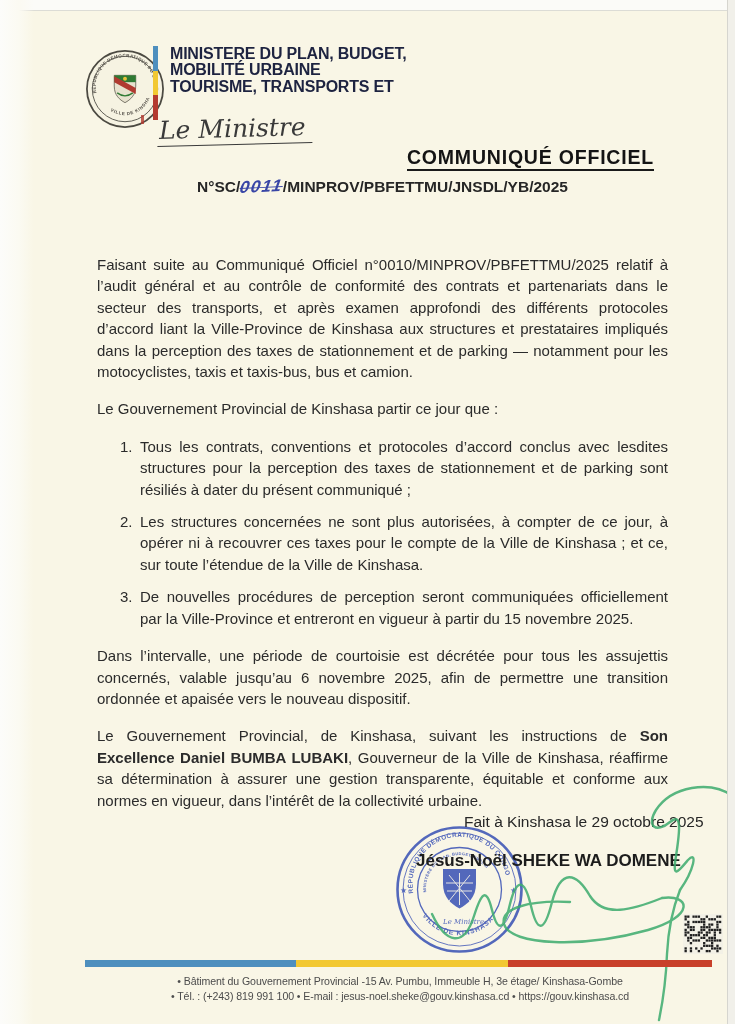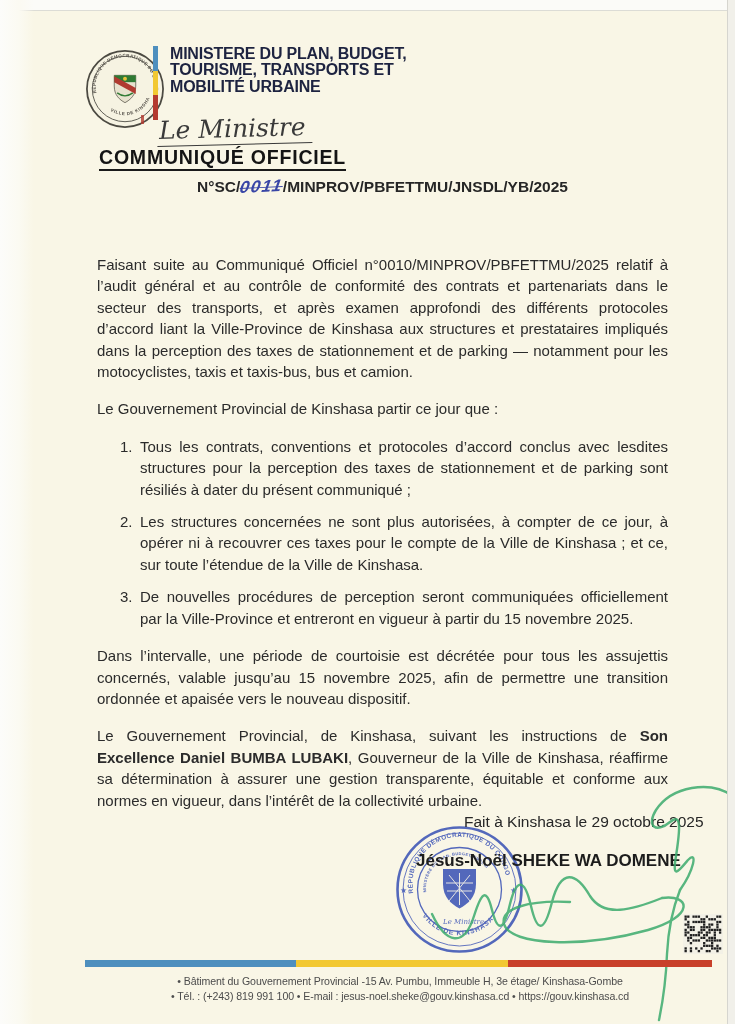--- a/index.html
+++ b/index.html
@@ -16,21 +16,21 @@
   .seal{position:absolute;left:84px;top:46px;width:82px;height:86px;}
   .flagbar{position:absolute;left:153px;top:46px;width:5px;height:74px;display:flex;flex-direction:column;}
   .flagbar span{flex:1;}
   .stray-red{position:absolute;left:141px;top:115px;width:3px;height:9px;background:#b43a30;opacity:.8;}
   .ministry{position:absolute;left:170px;top:46px;width:240px;font-weight:bold;
             font-size:16px;line-height:16.4px;color:#1d2340;letter-spacing:-0.2px;}
   .minister-title{position:absolute;left:157px;top:114px;font-family:"DejaVu Serif", serif;
                   font-style:italic;font-size:25px;color:#3a3a3a;transform:rotate(-1.5deg);
                   border-bottom:1.5px solid #3a3a3a;padding:0 6px 1px 2px;}
   
-  .doc-title{position:absolute;left:99px;top:146px;width:571px;text-align:left;}
+  .doc-title{position:absolute;left:83px;top:146px;width:571px;text-align:right;}
   .doc-title b{font-size:19.5px;letter-spacing:.8px;color:#141414;
                border-bottom:2.5px solid #1a1a1a;padding-bottom:1px;}
   .ref-line{position:absolute;left:97px;top:177px;width:571px;text-align:center;
             font-size:15.5px;font-weight:600;color:#262626;white-space:nowrap;}
   .hand-num{display:inline-block;color:#3946a6;font-style:italic;font-weight:bold;
             font-size:17px;letter-spacing:1.5px;transform:skewX(-12deg) rotate(-3deg);
             text-decoration:line-through;text-decoration-thickness:1px;}
   
   .body-text{position:absolute;left:97px;top:238px;width:571px;font-size:15px;
              line-height:21.4px;text-align:justify;color:#2b2b2b;}
@@ -79,41 +79,41 @@
 
   <div class="flagbar">
     <span style="background:#4e8fbe"></span>
     <span style="background:#f2c832"></span>
     <span style="background:#b43a30"></span>
   </div>
   <div class="stray-red"></div>
 
   <div class="ministry">
     <div>MINISTERE DU PLAN,  BUDGET,</div>
+    <div>MOBILITÉ URBAINE</div>
     <div>TOURISME,  TRANSPORTS ET</div>
-    <div>MOBILITÉ URBAINE</div>
   </div>
 
   <div class="minister-title">Le Ministre</div>
 
   <div class="doc-title">
     <b>COMMUNIQUÉ OFFICIEL</b>
   </div>
 
   <div class="ref-line"><span>N°SC/</span><span class="hand-num">0011</span><span>/MINPROV/PBFETTMU/JNSDL/YB/2025</span></div>
 
   <div class="body-text">
     <p>Faisant suite au Communiqué Officiel n°0010/MINPROV/PBFETTMU/2025 relatif à l’audit général et au contrôle de conformité des contrats et partenariats dans le secteur des transports, et après examen approfondi des différents protocoles d’accord liant la Ville-Province de Kinshasa aux structures et prestataires impliqués dans la perception des taxes de stationnement et de parking — notamment pour les motocyclistes, taxis et taxis-bus, bus et camion.</p>
     <p>Le Gouvernement Provincial de Kinshasa partir ce jour que :</p>
     <ol class="items">
       <li>Tous les contrats, conventions et protocoles d’accord conclus avec lesdites structures pour la perception des taxes de stationnement et de parking sont résiliés à dater du présent communiqué ;</li>
       <li>Les structures concernées ne sont plus autorisées, à compter de ce jour, à opérer ni à recouvrer ces taxes pour le compte de la Ville de Kinshasa ; et ce, sur toute l’étendue de la Ville de Kinshasa.</li>
       <li>De nouvelles procédures de perception seront communiquées officiellement par la Ville-Province et entreront en vigueur à partir du 15 novembre 2025.</li>
     </ol>
-    <p>Dans l’intervalle, une période de courtoisie est décrétée pour tous les assujettis concernés, valable jusqu’au 15 novembre 2025, afin de permettre une transition ordonnée et apaisée vers le nouveau dispositif.</p>
+    <p>Dans l’intervalle, une période de courtoisie est décrétée pour tous les assujettis concernés, valable jusqu’au 6 novembre 2025, afin de permettre une transition ordonnée et apaisée vers le nouveau dispositif.</p>
     <p><span>Le Gouvernement Provincial, de Kinshasa, suivant les instructions de </span><b>Son Excellence Daniel BUMBA LUBAKI</b><span>, Gouverneur de la Ville de Kinshasa, réaffirme sa détermination à assurer une gestion transparente, équitable et conforme aux normes en vigueur, dans l’intérêt de la collectivité urbaine.</span></p>
   </div>
 
   <svg class="stamp" viewBox="0 0 137 137">
     <g fill="none" stroke="#3d55b6">
       <circle cx="68.5" cy="68.5" r="62" stroke-width="2.6"></circle>
       <circle cx="68.5" cy="68.5" r="56.5" stroke-width="0.9"></circle>
       <circle cx="68.5" cy="68.5" r="42" stroke-width="1.3"></circle>
     </g>
     <defs>

